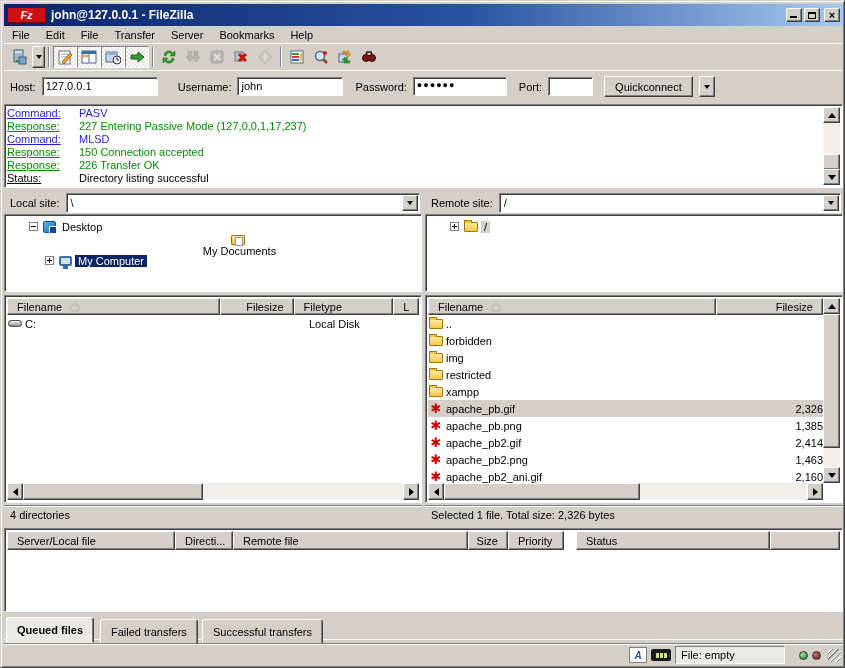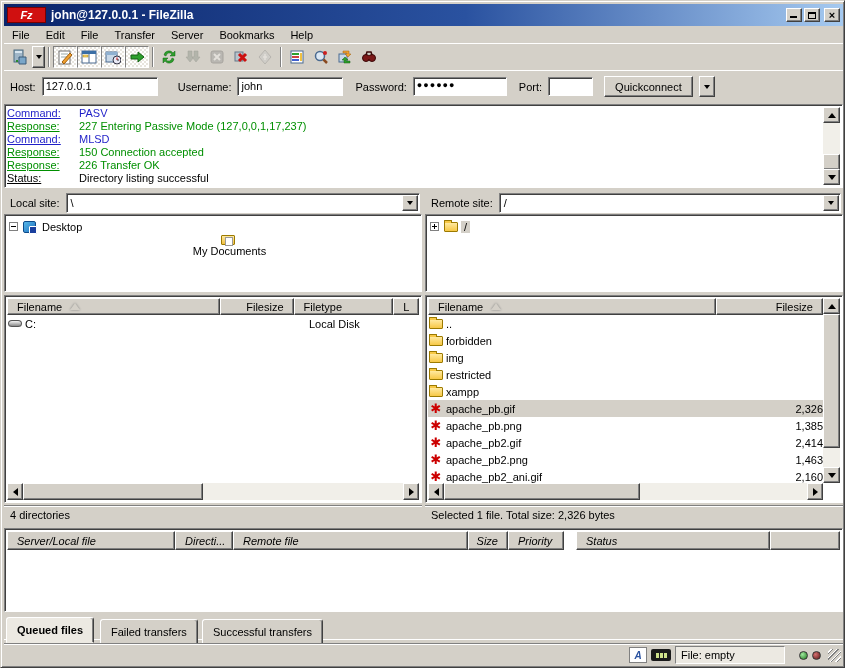--- a/index.html
+++ b/index.html
@@ -64,21 +64,21 @@
   .tri-up    { width:0;height:0;border-left:4px solid transparent;border-right:4px solid transparent;border-bottom:5px solid #000; }
   .tri-down  { width:0;height:0;border-left:4px solid transparent;border-right:4px solid transparent;border-top:5px solid #000; }
   .tri-left  { width:0;height:0;border-top:4px solid transparent;border-bottom:4px solid transparent;border-right:5px solid #000; }
   .tri-right { width:0;height:0;border-top:4px solid transparent;border-bottom:4px solid transparent;border-left:5px solid #000; }
 
   
   .site-row { position:absolute; height:21px; display:flex; align-items:center; }
   .combo { display:flex; align-items:center; height:20px; background:#fff; border:1px solid; border-color:#808080 #fff #fff #808080; box-shadow: inset 1px 1px 0 #404040; }
   .combo-val { flex:1 1 auto; padding:0 4px; }
   .combo-btn { width:16px; height:16px; margin:1px; display:flex; align-items:center; justify-content:center; }
-  .treebox { position:absolute; top:213px; height:78px; }
+  .treebox { position:absolute; top:213px; height:78px;padding-left:20px; }
   .tree-row { display:flex; align-items:center; height:17px; white-space:nowrap; }
   .expander { width:9px; height:9px; border:1px solid #808080; background:#fff; position:relative; flex:0 0 auto; }
   .expander::before { content:""; position:absolute; left:1px; top:3px; width:5px; height:1px; background:#000; }
   .expander.plus::after { content:""; position:absolute; left:3px; top:1px; width:1px; height:5px; background:#000; }
   .tree-label { padding:0 3px; margin-left:3px; }
   .tree-label.sel { background:#0a246a; color:#fff; }
   .tree-label.sel-grey { background:#d4d0c8; }
 
   
   .listbox { position:absolute; top:294px; height:208px; }
@@ -107,21 +107,21 @@
   .icon-desktop::after { content:""; position:absolute; right:-2px; bottom:-2px; width:6px; height:6px; background:#1a3f9e; border:1px solid #fff; border-radius:1px; }
   .icon-mydocs { width:14px; height:10px; background:linear-gradient(#ffe9a0,#f0c040); border:1px solid #9c7a00; border-radius:1px; position:relative; }
   .icon-mydocs::after { content:""; position:absolute; left:3px; top:1px; width:6px; height:7px; background:#fff; border:1px solid #999; }
   .icon-computer { width:13px; height:10px; background:#cfe2f4; border:2px solid #3a6ea5; border-radius:2px; position:relative; }
   .icon-computer::after { content:""; position:absolute; left:2px; bottom:-5px; width:5px; height:3px; background:#3a6ea5; }
 
   
   .pane-status { position:absolute; top:504px; height:19px; display:flex; align-items:center; padding-left:6px; border-top:1px solid #808080; box-shadow:0 1px 0 #fff inset; }
 
   
-  .queuebox { position:absolute; left:3px; top:527px; width:839px; height:84px;font-style:italic; }
+  .queuebox { position:absolute; left:3px; top:527px; width:839px; height:84px; }
   .qheader { position:absolute; left:2px; top:2px; right:2px; height:19px; display:flex; }
   .qbody { position:absolute; left:2px; top:21px; right:2px; bottom:2px; background:#fff; }
 
   
   .tabsrow { position:absolute; left:3px; top:616px; width:839px; height:23px; border-bottom:1px solid #fff; }
   .tab { position:absolute; top:2px; height:20px; padding:12px 10px; display:flex; align-items:center;
          background:#d4d0c8; border:1px solid; border-color:#fff #404040 transparent #fff; box-shadow: inset -1px 0 0 #808080;
          border-radius:3px 3px 0 0; }
   .tab.active { background:#ece9e2; font-weight:bold; height:22px; top:0; z-index:2; }
 
@@ -355,20 +355,25 @@
     <div style="padding:3px 0 0 4px;">
       <div class="tree-row">
         <span class="expander"></span>
         <span class="fi icon-desktop" style="margin-left:5px;"></span>
         <span class="tree-label">Desktop</span>
       </div>
       <div class="tree-row" style="padding-left:26px;flex-direction:column;">
         <span class="fi icon-mydocs"></span>
         <span class="tree-label">My Documents</span>
       </div>
+      <div class="tree-row" style="padding-left:16px;">
+        <span class="expander plus"></span>
+        <span class="fi icon-computer" style="margin-left:5px;"></span>
+        <span class="tree-label sel">My Computer</span>
+      </div>
     </div>
   </div>
 
   <div class="treebox sunken" style="left:424px; width:418px;">
     <div style="padding:3px 0 0 4px;">
       <div class="tree-row">
         <span class="expander plus"></span>
         <span class="fi icon-folder" style="margin-left:5px;"></span>
         <span class="tree-label sel-grey">/</span>
       </div>

